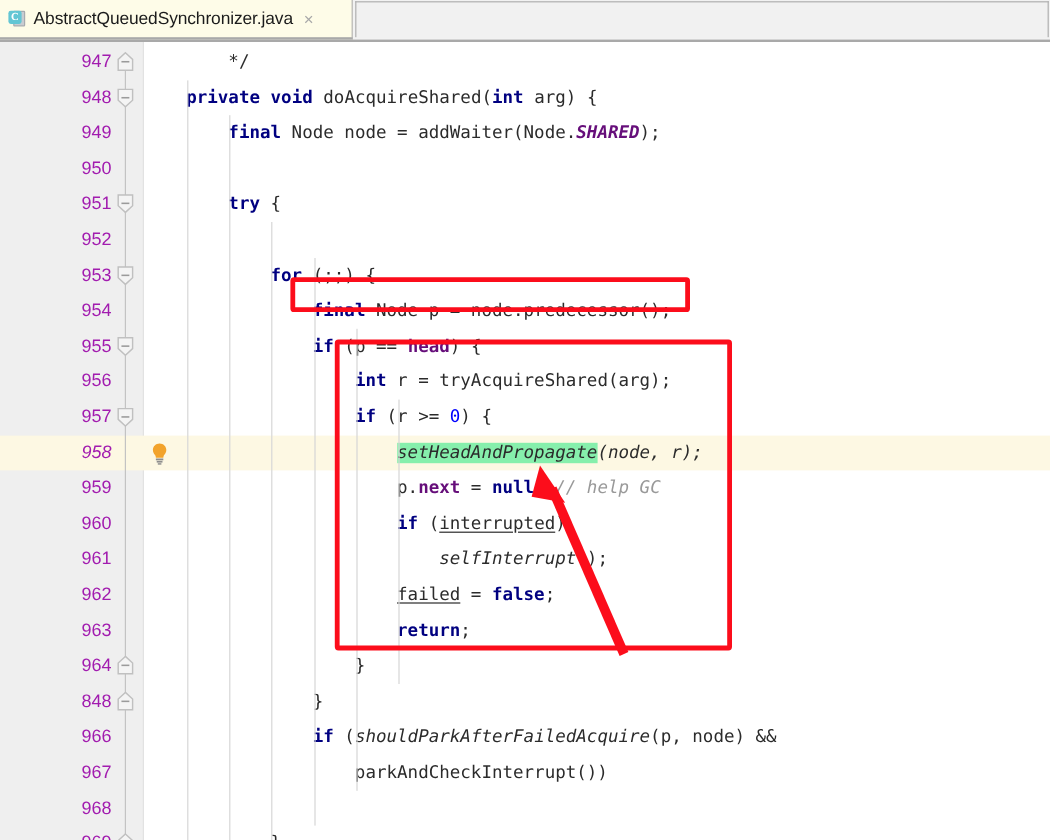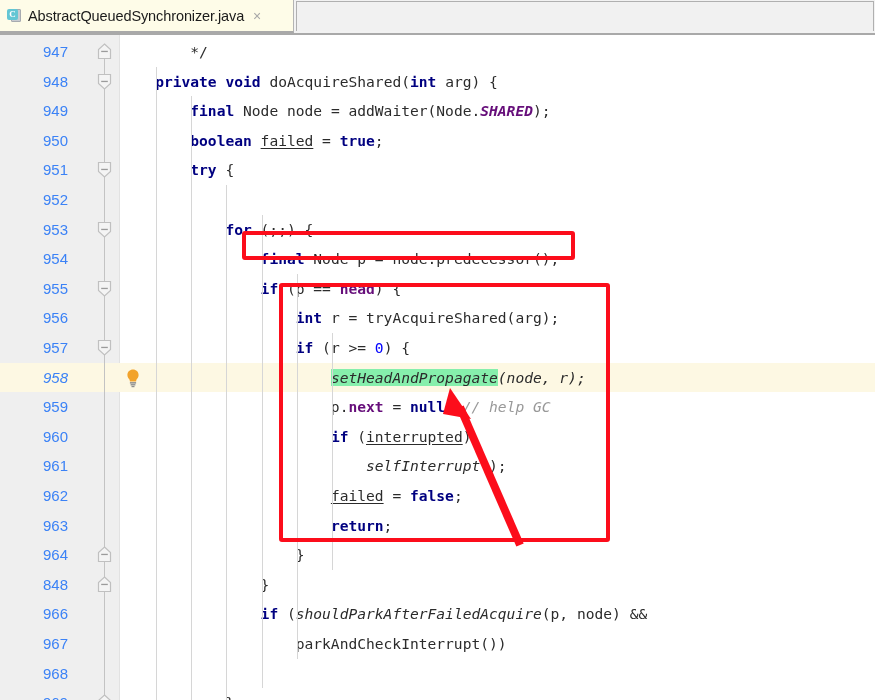--- a/index.html
+++ b/index.html
@@ -132,23 +132,24 @@
     width: 875px; height: 29.6px;
     background: #fdf8e3;
   }
   .lnum {
     position: absolute;
     left: 0; top: 0;
     width: 68px;
     height: 29.6px;
     line-height: 29.6px;
     text-align: right;
-    color: #3b82f6;
+    color: #a21caf;
     font-size: 15px;
     font-family: "Liberation Sans", sans-serif;
+    padding-left: 25px;
   }
   .code {
     position: absolute;
     left: 120px; top: 0;
     height: 29.6px;
     line-height: 29.6px;
     white-space: pre;
     font-family: "DejaVu Sans Mono", monospace;
     font-size: 14.6px;
     color: #2b2b2b;
@@ -236,21 +237,20 @@
       <div class="line" style="top: 31.6px;">
         <div class="lnum">948</div>
         <div class="code">    <span class="kw">private</span> <span class="kw">void</span> doAcquireShared(<span class="kw">int</span> arg) {</div>
       </div>
       <div class="line" style="top: 61.2px;">
         <div class="lnum">949</div>
         <div class="code">        <span class="kw">final</span> Node node = addWaiter(Node.<span class="sfld">SHARED</span>);</div>
       </div>
       <div class="line" style="top: 90.8px;">
         <div class="lnum">950</div>
-        <div class="code">        <span class="kw">boolean</span> <span class="lvar">failed</span> = <span class="kw">true</span>;</div>
       </div>
       <div class="line" style="top: 120.4px;">
         <div class="lnum">951</div>
         <div class="code">        <span class="kw">try</span> {</div>
       </div>
       <div class="line" style="top: 150px;">
         <div class="lnum">952</div>
       </div>
       <div class="line" style="top: 179.6px;">
         <div class="lnum">953</div>

